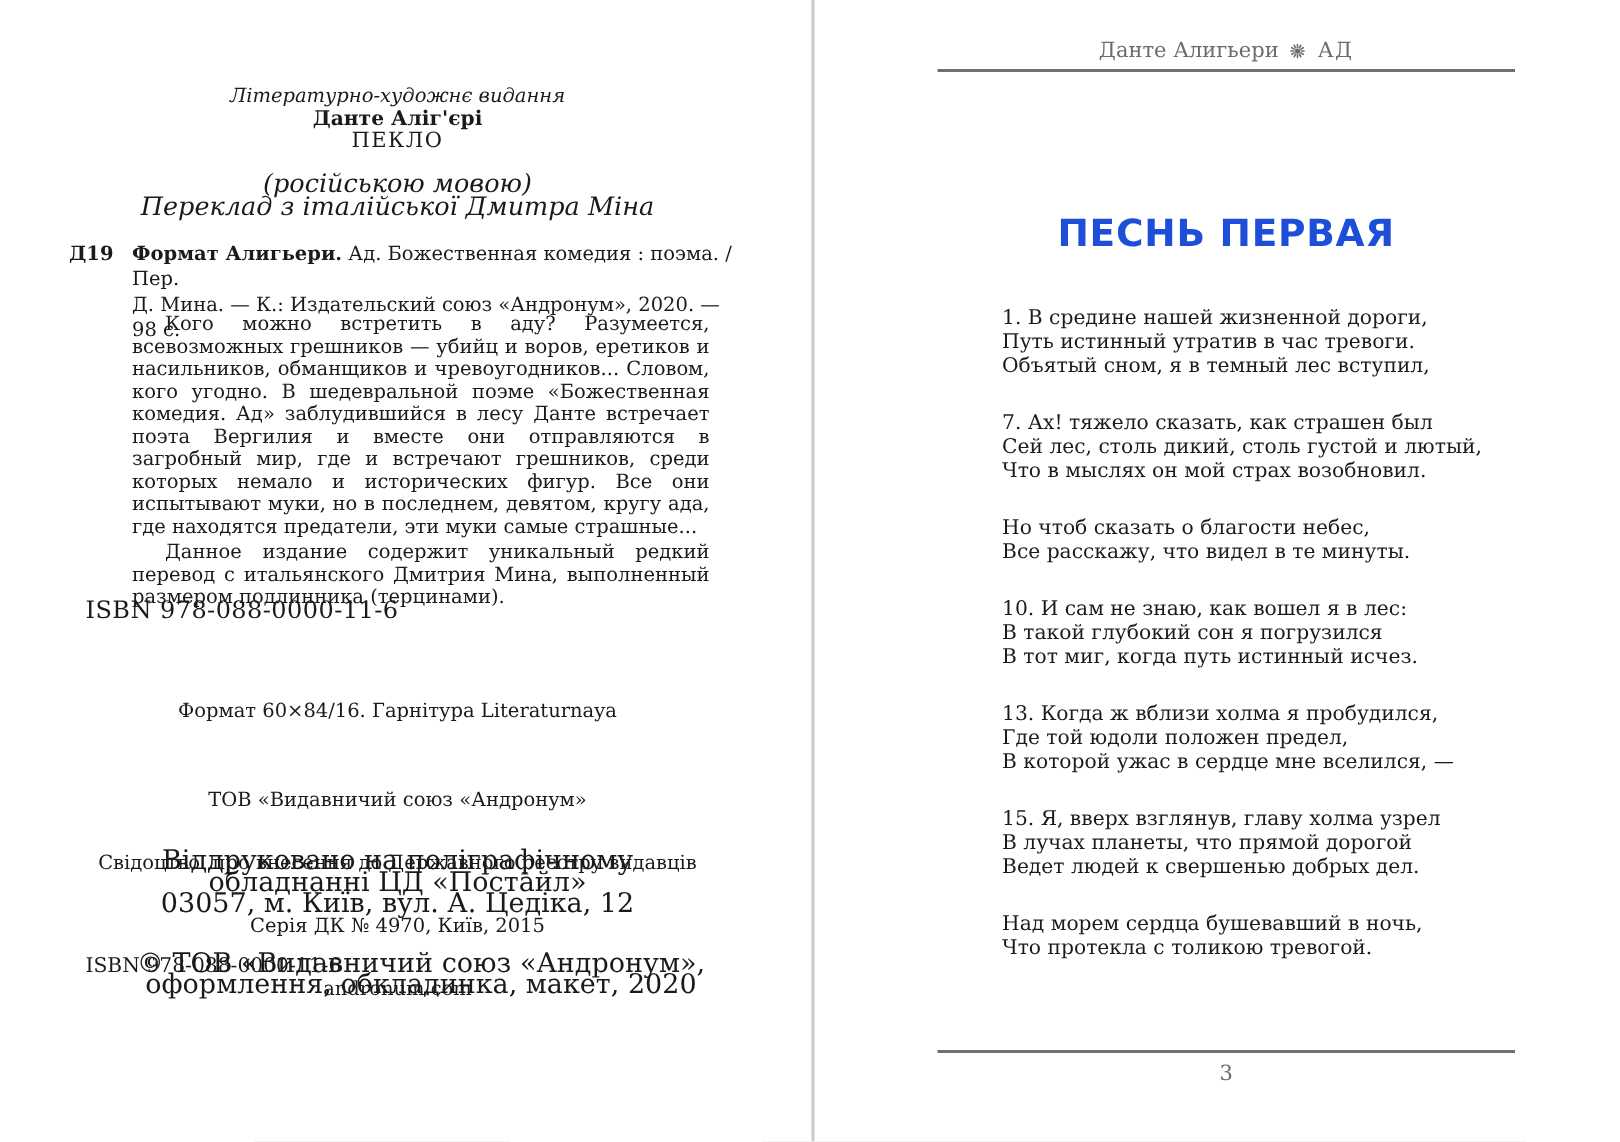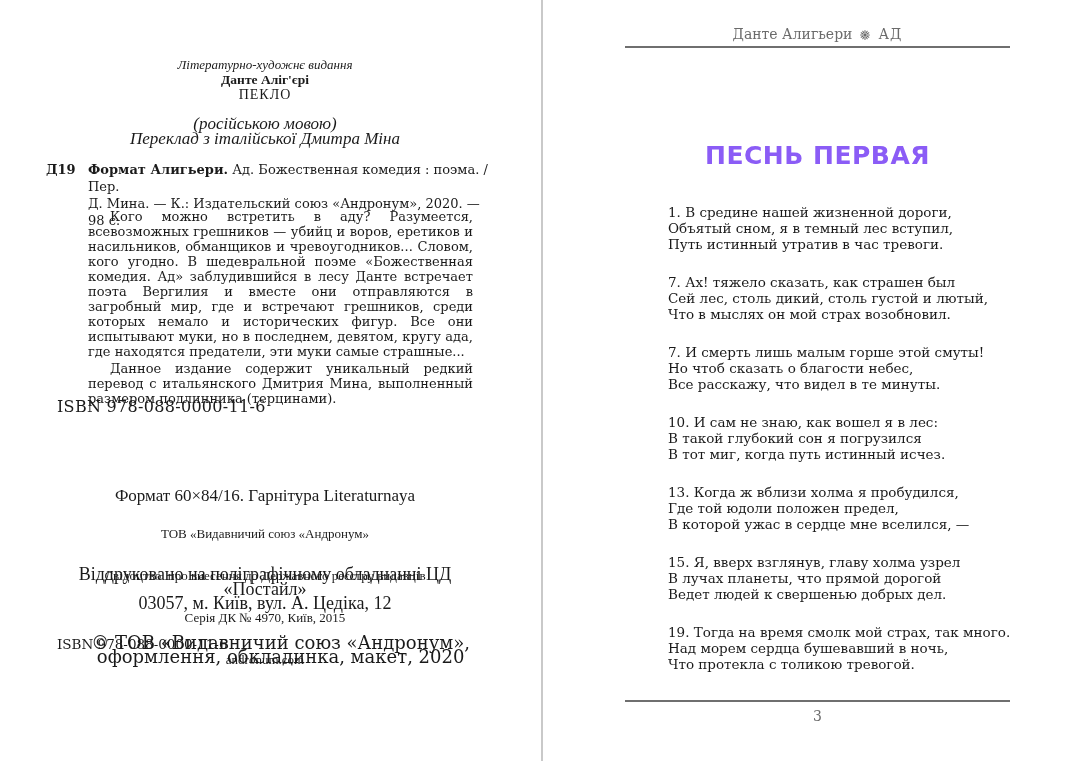--- a/index.html
+++ b/index.html
@@ -12,58 +12,58 @@
     overflow:hidden;
   }
   .page { position:absolute; top:0; height:761px; width:540px; }
   .page.left  { left:0; }
   .page.right { left:540px; }
   .divider { position:absolute; left:541px; top:0; width:2px; height:761px;
              background: var(--divider, #c9c9c9); }
   .blk { position:absolute; }
 
   
-  .col-center { left:57px; width:416px; text-align:center;font-family:Liberation Serif, serif; }
+  .col-center { left:57px; width:416px; text-align:center; }
   .edition-a { top:57px; font-size:13px; line-height:15px; }
   .edition-b { top:116px; font-size:17px; line-height:15px; }
   .it { font-style:italic; }
   .ed-author { font-weight:bold; font-style:normal; font-size:13.5px; }
   .ed-title  { font-style:normal; font-size:14px; letter-spacing:1px; }
 
   .catalog { top:161px; left:88px; width:400px; font-size:13px; line-height:17px; }
   .catalog-label { position:absolute; left:-42px; top:0; font-weight:bold; }
   .catalog b { font-weight:bold; }
 
   .annotation { top:209px; left:88px; width:385px; font-size:13px; line-height:15px;
                 text-align:justify; }
   .annotation p { text-indent:22px; }
   .annotation p + p { margin-top:2px; }
 
   .isbn-large { top:397px; left:57px; font-size:16px; letter-spacing:0.3px; }
 
-  .format-line { top:486px; font-size:17px; }
+  .format-line { top:467px; font-size:13px; }
   .publisher   { top:499px; font-size:13px; line-height:14px; white-space:pre-wrap; }
   .printshop   { top:567px; font-size:18px; line-height:14.5px; }
 
   .footer-isbn { top:636px; left:57px; font-size:13.5px; }
   .footer-copy { top:636px; right:70px; font-size:18px; line-height:14px; text-align:center; }
   .footer-copy div { white-space:nowrap; }
 
   
   .running-head { top:26px; left:85px; width:385px; text-align:center;
                   font-size:14px; color: var(--muted, #6b6b6b); }
   .running-head .rh-title { letter-spacing:1px; }
   .star-icon { display:inline-block; vertical-align:-1px; margin:0 8px; }
   .rule { left:85px; width:385px; height:1.5px; background: var(--rule, #6f6f6f); }
   .head-rule { top:46px; }
   .foot-rule { top:700px; }
 
   .chapter-title { top:143px; left:85px; width:385px; text-align:center;
                    font-family:"DejaVu Sans", sans-serif; font-weight:bold;
-                   font-size:25px; line-height:26px; letter-spacing:0.5px; color:#8b5cf6; }
+                   font-size:25px; line-height:26px; letter-spacing:0.5px; color:#1d4ed8; }
 
   .verses { top:204px; left:128px; width:372px; font-size:13.5px; line-height:16px; }
   .tercet { margin-bottom:22px; }
 
   .page-num { top:708px; left:85px; width:385px; text-align:center;
               font-size:14px; color: var(--muted, #6b6b6b); }
 </style>
 </head>
 <body>
 
@@ -142,50 +142,48 @@
           </svg></span><span class="rh-title">АД</span>
     </div>
 
     <div class="blk rule head-rule"></div>
 
     <h1 class="blk chapter-title">ПЕСНЬ ПЕРВАЯ</h1>
 
     <div class="blk verses">
       <div class="tercet">
         <div class="verse-line">1. В средине нашей жизненной дороги,</div>
+        <div class="verse-line">Путь истинный утратив в час тревоги.</div>
         <div class="verse-line">Объятый сном, я в темный лес вступил,</div>
-        <div class="verse-line">Путь истинный утратив в час тревоги.</div>
       </div>
       <div class="tercet">
         <div class="verse-line">7. Ах! тяжело сказать, как страшен был</div>
         <div class="verse-line">Сей лес, столь дикий, столь густой и лютый,</div>
         <div class="verse-line">Что в мыслях он мой страх возобновил.</div>
       </div>
       <div class="tercet">
-        <div class="verse-line">7. И смерть лишь малым горше этой смуты!</div>
         <div class="verse-line">Но чтоб сказать о благости небес,</div>
         <div class="verse-line">Все расскажу, что видел в те минуты.</div>
       </div>
       <div class="tercet">
         <div class="verse-line">10. И сам не знаю, как вошел я в лес:</div>
         <div class="verse-line">В такой глубокий сон я погрузился</div>
         <div class="verse-line">В тот миг, когда путь истинный исчез.</div>
       </div>
       <div class="tercet">
         <div class="verse-line">13. Когда ж вблизи холма я пробудился,</div>
         <div class="verse-line">Где той юдоли положен предел,</div>
         <div class="verse-line">В которой ужас в сердце мне вселился, —</div>
       </div>
       <div class="tercet">
         <div class="verse-line">15. Я, вверх взглянув, главу холма узрел</div>
         <div class="verse-line">В лучах планеты, что прямой дорогой</div>
         <div class="verse-line">Ведет людей к свершенью добрых дел.</div>
       </div>
       <div class="tercet">
-        <div class="verse-line">19. Тогда на время смолк мой страх, так много.</div>
         <div class="verse-line">Над морем сердца бушевавший в ночь,</div>
         <div class="verse-line">Что протекла с толикою тревогой.</div>
       </div>
     </div>
 
     <div class="blk rule foot-rule"></div>
 
     <div class="blk page-num">3</div>
 
   </section>

